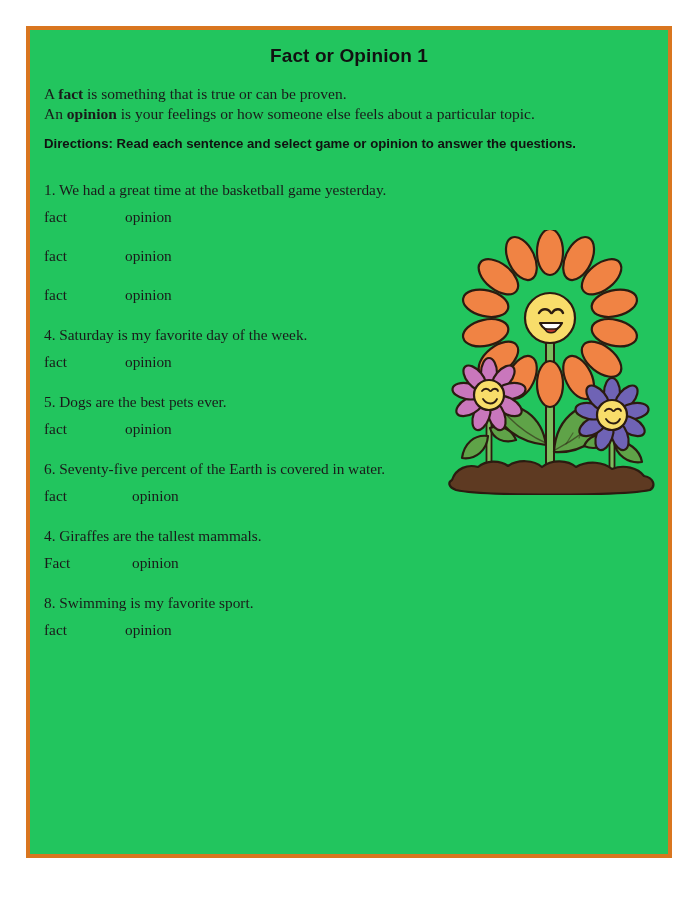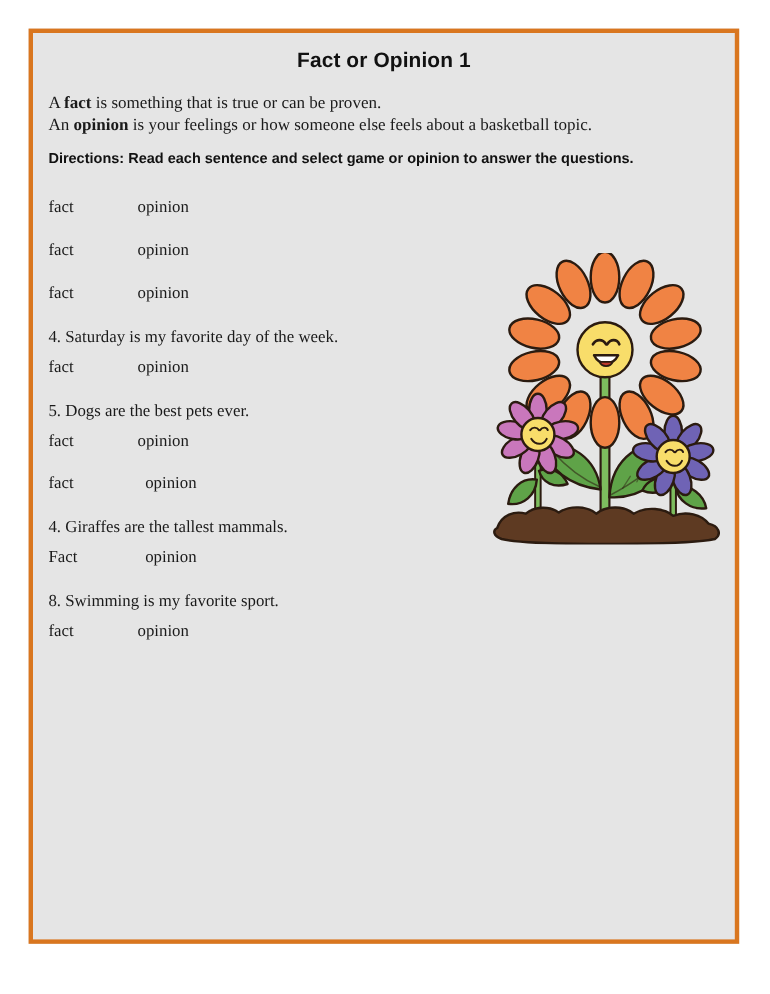--- a/index.html
+++ b/index.html
@@ -16,21 +16,21 @@
     overflow: hidden;
   }
 
   #worksheet-frame {
     position: absolute;
     left: 26px;
     top: 26px;
     width: 646px;
     height: 832px;
     border: 4px solid #d9761f;
-    background: #e5e5e5;
+    background: #22c55e;
     box-sizing: border-box;
   }
 
   #page-title {
     position: absolute;
     left: 0;
     right: 0;
     top: 15px;
     text-align: center;
     font-family: "Liberation Sans", sans-serif;
@@ -106,28 +106,29 @@
 </style>
 </head>
 <body>
 
 <div id="worksheet-frame">
 
   <div id="page-title">Fact or Opinion 1</div>
 
   <div class="definitions">
     <div class="line"><span>A </span><b>fact</b><span> is something that is true or can be proven.</span></div>
-    <div class="line"><span>An </span><b>opinion</b><span> is your feelings or how someone else feels about a basketball topic.</span></div>
+    <div class="line"><span>An </span><b>opinion</b><span> is your feelings or how someone else feels about a particular topic.</span></div>
   </div>
 
   <div id="directions">Directions: Read each sentence and select game or opinion to answer the questions.</div>
 
   <div id="questions">
 
     <div class="question-block">
+      <div class="question-text">1. We had a great time at the basketball game yesterday.</div>
       <div class="option-row">
         <span class="option-fact">fact</span>
         <span class="option-opinion">opinion</span>
       </div>
     </div>
 
     <div class="question-block">
       <div class="option-row">
         <span class="option-fact">fact</span>
         <span class="option-opinion">opinion</span>
@@ -151,20 +152,21 @@
 
     <div class="question-block">
       <div class="question-text">5. Dogs are the best pets ever.</div>
       <div class="option-row">
         <span class="option-fact">fact</span>
         <span class="option-opinion">opinion</span>
       </div>
     </div>
 
     <div class="question-block">
+      <div class="question-text">6. Seventy-five percent of the Earth is covered in water.</div>
       <div class="option-row indented">
         <span class="option-fact">fact</span>
         <span class="option-opinion">opinion</span>
       </div>
     </div>
 
     <div class="question-block">
       <div class="question-text">4. Giraffes are the tallest mammals.</div>
       <div class="option-row indented">
         <span class="option-fact">Fact</span>

